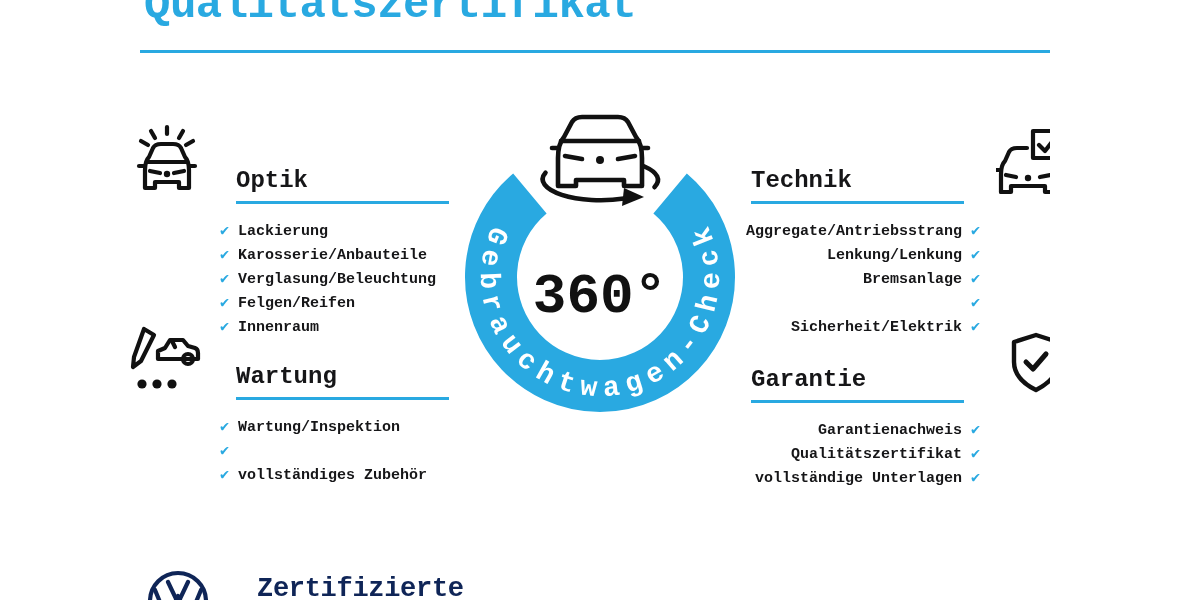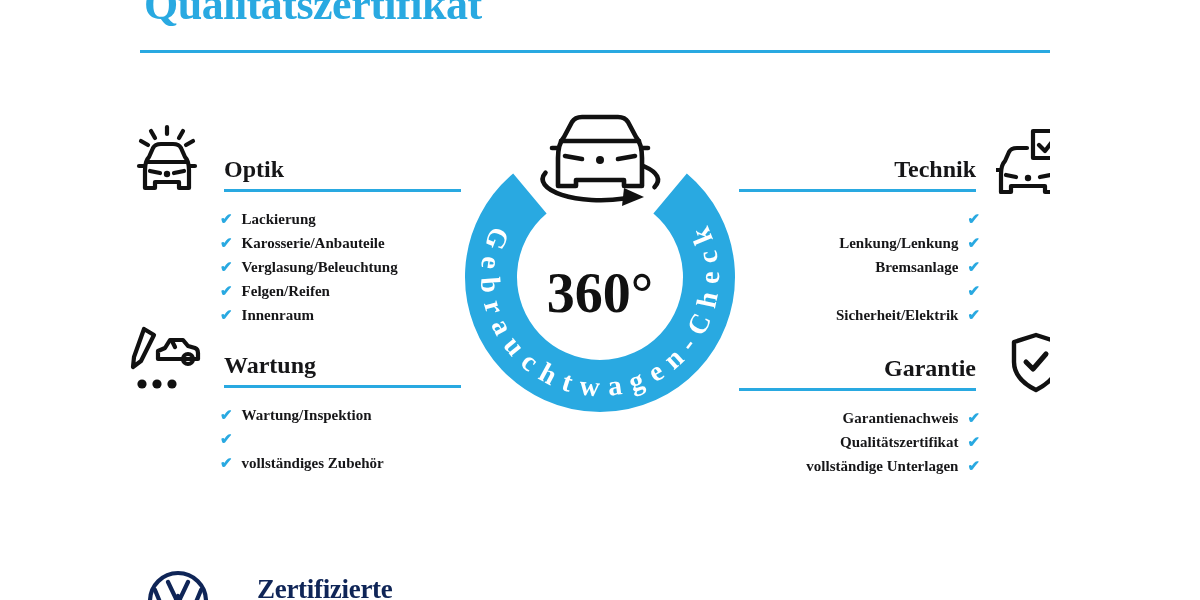--- a/index.html
+++ b/index.html
@@ -1,32 +1,32 @@
 <!DOCTYPE html>
 <html><head>
 <meta charset="utf-8">
 <style>
   html,body{margin:0;padding:0;}
   .page{
     position:relative;width:1050px;height:600px;overflow:hidden;background:#ffffff;
-    font-family:Liberation Serif, serif;color:#161618;
+    font-family:Liberation Mono, monospace;color:#161618;
   }
   .title{
     position:absolute;left:144px;top:-17px;margin:0;
     font-size:44px;line-height:44px;font-weight:700;letter-spacing:-0.5px;color:#29A9E1;
   }
   .rule{
     position:absolute;left:140px;top:50px;width:963px;height:3px;background:#29A9E1;
   }
   .sec{position:absolute;width:245px;}
   .sec h2{
-    margin:4px;font-size:24px;line-height:30px;font-weight:700;color:#161618;
+    margin:16px;font-size:24px;line-height:30px;font-weight:700;color:#161618;
     padding-bottom:5px;border-bottom:3px solid #29A9E1;
   }
-  .sec.right h2{text-align:right;}
+  .sec.right h2{text-align:left;}
   .sec ul{list-style:none;margin:15px 0 0;padding:0;}
   .sec li{display:flex;align-items:center;gap:9px;line-height:24px;font-size:15px;font-weight:600;}
   .sec.right li{flex-direction:row-reverse;justify-content:flex-start;}
   .chk{color:#29A9E1;font-size:15px;font-weight:700;}
   .icon{position:absolute;}
   .footer-label{
     position:absolute;left:257px;top:574px;font-size:27px;font-weight:700;color:#0F2557;letter-spacing:-0.3px;
   }
   svg{display:block;}
 </style>
@@ -92,20 +92,21 @@
       <path d="M43 19 L 49 25 L 59 12"></path>
     </g>
     <circle cx="32" cy="52" r="3.2" fill="#111111"></circle>
   </svg>
 
   <section class="sec right" style="left:735px;top:150px">
     <h2>Technik</h2>
     <ul>
       <li>
           <span class="chk">✔</span>
+          <span>Aggregate/Antriebsstrang</span>
         </li>
       <li>
           <span class="chk">✔</span>
           <span>Lenkung/Lenkung</span>
         </li>
       <li>
           <span class="chk">✔</span>
           <span>Bremsanlage</span>
         </li>
       <li>

